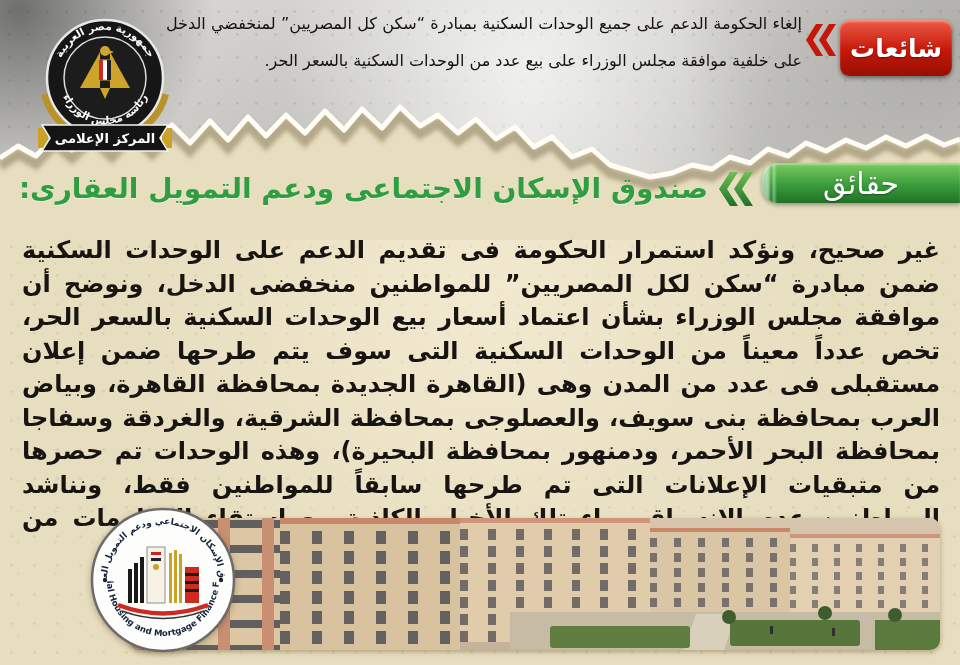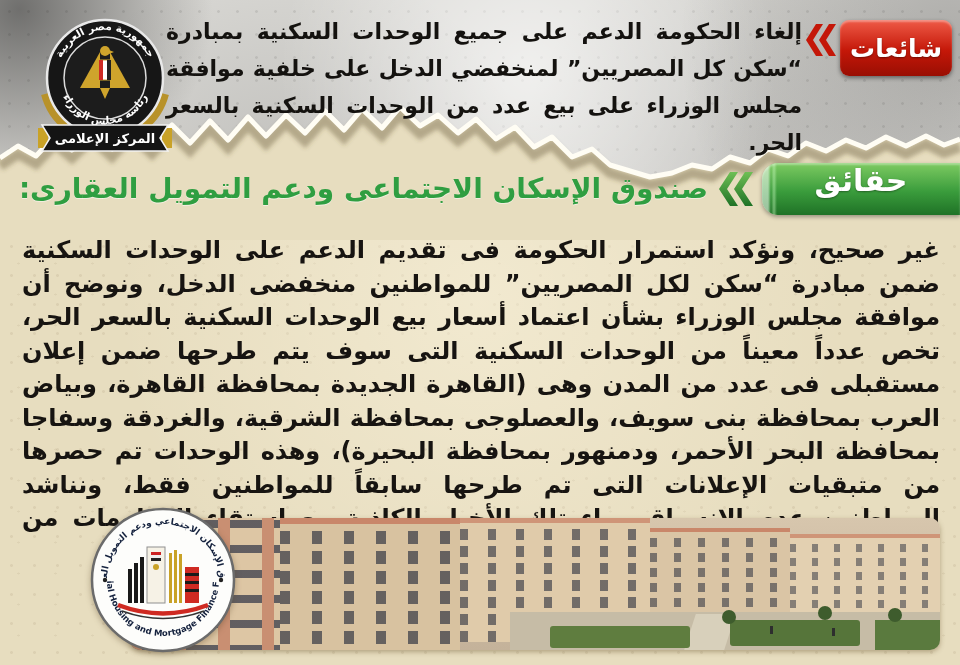--- a/index.html
+++ b/index.html
@@ -31,35 +31,35 @@
   .rumor-badge{
     position:absolute;right:8px;top:20px;width:112px;height:56px;border-radius:9px;
     background:linear-gradient(180deg,#ef5b47,#c41708 55%,#990e03);
     box-shadow:inset 0 2px 2px rgba(255,255,255,.35), 0 2px 4px rgba(0,0,0,.45);
     display:flex;align-items:center;justify-content:center;
     color:#fff;font-weight:bold;font-size:25px;direction:rtl;
     text-shadow:0 1px 2px rgba(0,0,0,.4);
   }
   .rumor-chevrons{position:absolute;right:124px;top:22px;}
   .rumor-text{
-    position:absolute;top:13px;right:158px;left:166px;
+    position:absolute;top:5px;right:158px;left:166px;
     direction:rtl;text-align:justify;text-align-last:right;
-    font-weight:bold;font-size:22px;line-height:37px;color:#14120f;margin:0;
+    font-weight:normal;font-size:16px;line-height:37px;color:#14120f;margin:0;
   }
 
   
   .facts-badge{
-    position:absolute;right:0;top:163px;width:198px;height:52px;
+    position:absolute;right:0;top:163px;width:198px;height:40px;
     border-radius:16px 0 0 16px;
     background-image:
       linear-gradient(90deg, rgba(255,255,255,.55) 6px, rgba(255,255,255,0) 9px, rgba(210,255,200,.45) 12px, rgba(255,255,255,0) 15px),
       linear-gradient(180deg,#7ecb62,#3a9c3c 55%,#1f7226);
     box-shadow:inset 0 2px 2px rgba(255,255,255,.35), 0 2px 4px rgba(0,0,0,.35);
-    display:flex;justify-content:center;
-    color:#fff;font-weight:bold;font-size:30px;direction:rtl;
+    display:flex;align-items:center;justify-content:center;
+    color:#fff;font-weight:normal;font-size:30px;direction:rtl;
     text-shadow:0 1px 2px rgba(0,0,0,.35);
   }
   .facts-chevrons{position:absolute;right:206px;top:169px;}
   .facts-headline{
     position:absolute;right:252px;top:172px;margin:0;
     direction:rtl;white-space:nowrap;
     color:#2f9e41;font-weight:bold;font-size:28px;
     text-shadow:0 1px 0 rgba(255,255,255,.5);
   }
 

